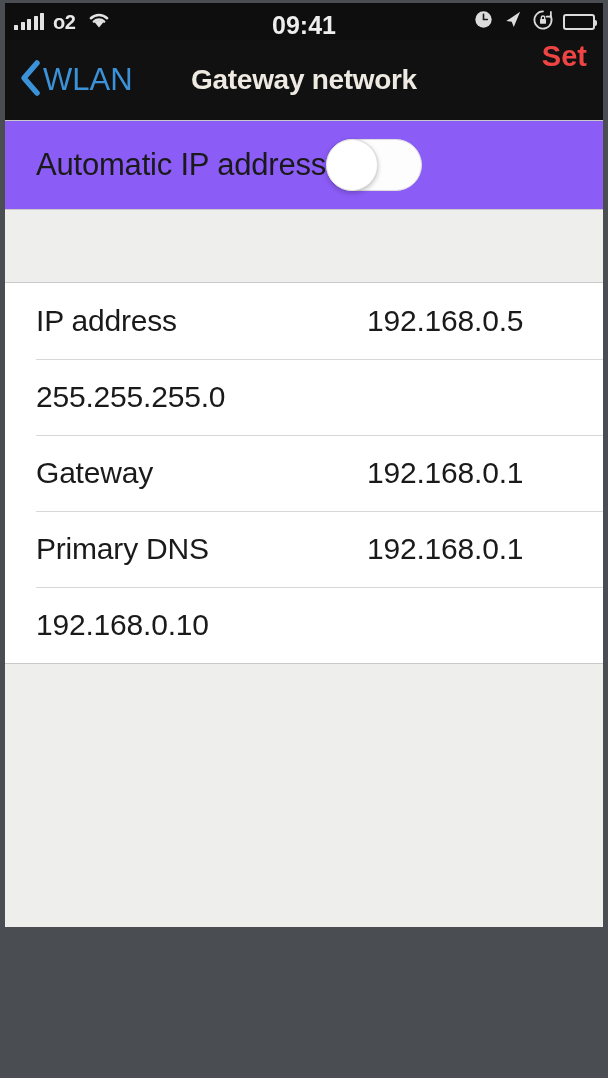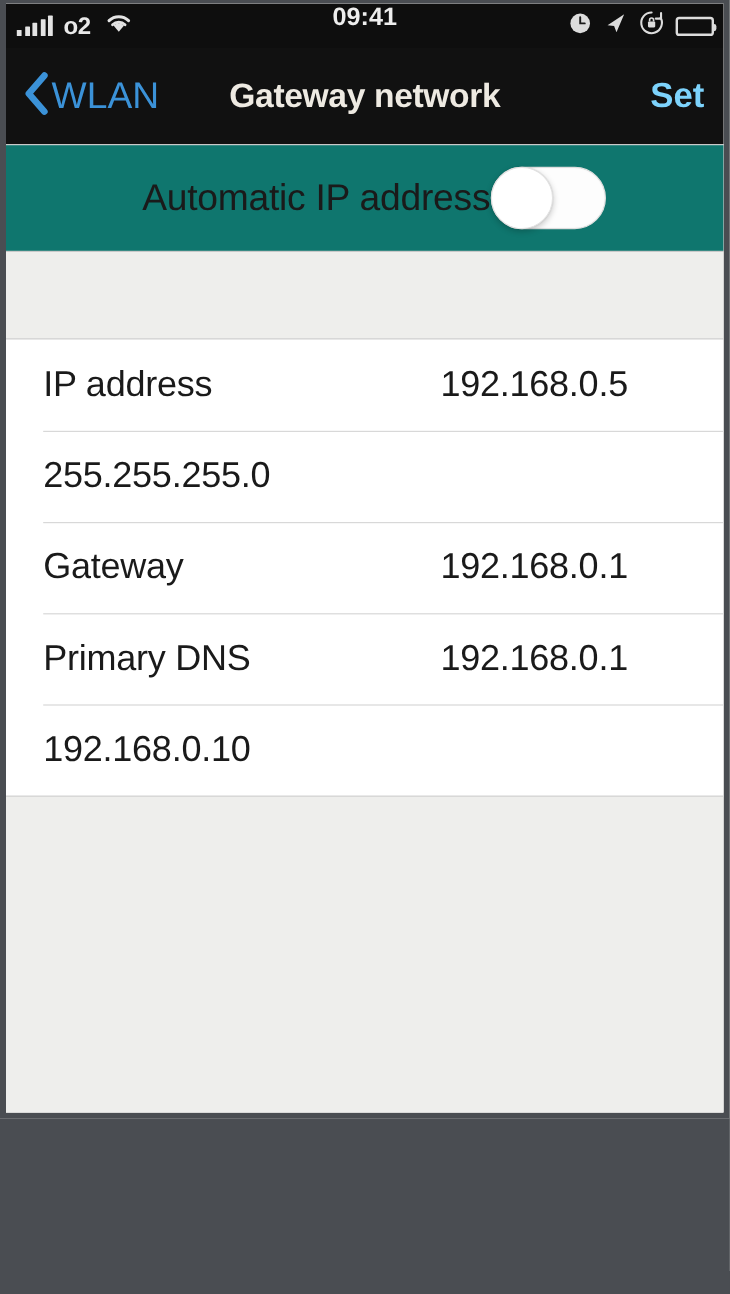--- a/index.html
+++ b/index.html
@@ -69,23 +69,23 @@
     line-height: 1;
     margin-left: 1px;
   }
   .wifi-ico { margin-left: 4px; display:block; }
 
   .sb-center {
     position: absolute;
     left: 0; right: 0; top: 0;
     height: 37px;
     display: flex;
-    align-items: flex-start;
+    align-items: flex-end;
     justify-content: center;
-    font-size: 21px;
+    font-size: 25px;
     font-weight: bold;
     letter-spacing: 0px;
     color: #ededed;
   }
   .sb-right {
     position: absolute;
     right: 8px; top: 0;
     height: 37px;
     display: flex;
     align-items: center;
@@ -145,45 +145,44 @@
     font-size: 28px;
     font-weight: bold;
     color: #eeeae2;
     letter-spacing: -0.3px;
   }
   #nav-set {
     position: absolute;
     right: 16px; top: 0;
     height: 80px;
     display: flex;
-    align-items: center;
     font-size: 29px;
     font-weight: bold;
-    color: #7dd3fc;
+    color: #ef4444;
     cursor: pointer;
   }
 
   
   #content {
     background: #eeeeec;
     height: 930px;
   }
   .group {
     background: #ffffff;
     border-top: 1px solid #c9c9c9;
     border-bottom: 1px solid #c9c9c9;
   }
   .toggle-row {
     height: 88px;
     display: flex;
     align-items: center;
-    justify-content: center;
+    justify-content: flex-start;
     padding: 0 16px 0 31px;
     box-sizing: border-box;
-    background: #0f766e;
+    background: #8b5cf6;
   }
   .toggle-row .label {
     font-size: 31px;
     color: #1a1a1a;
     letter-spacing: -0.2px;
   }
   .switch {
     width: 96px;
     height: 52px;
     border-radius: 26px;

